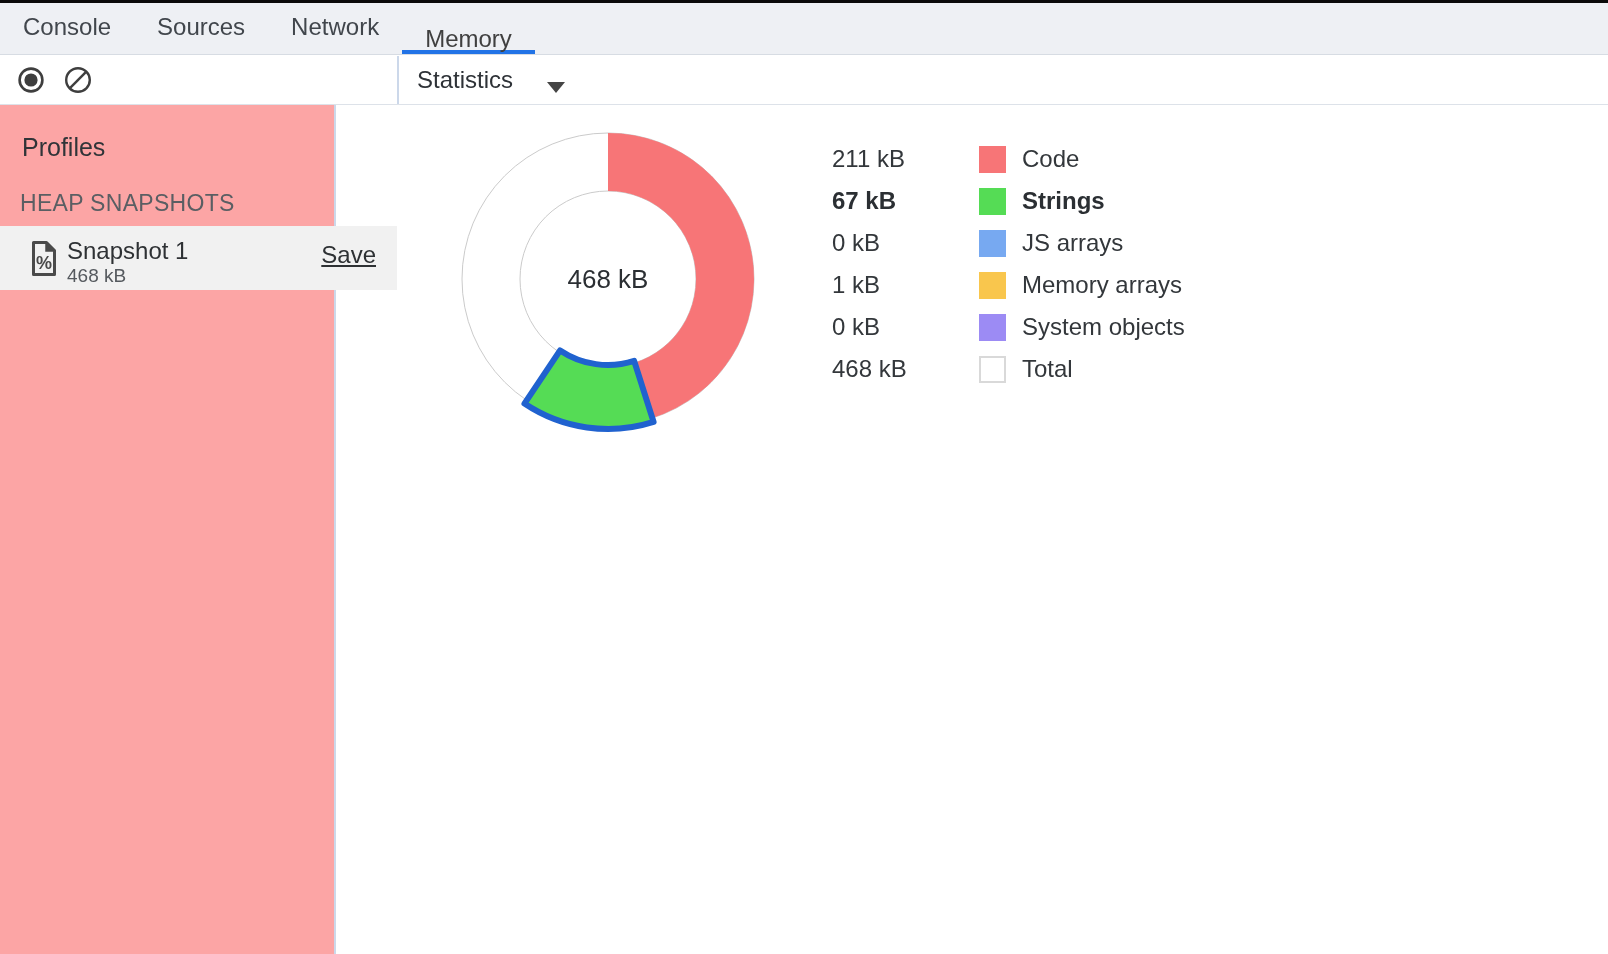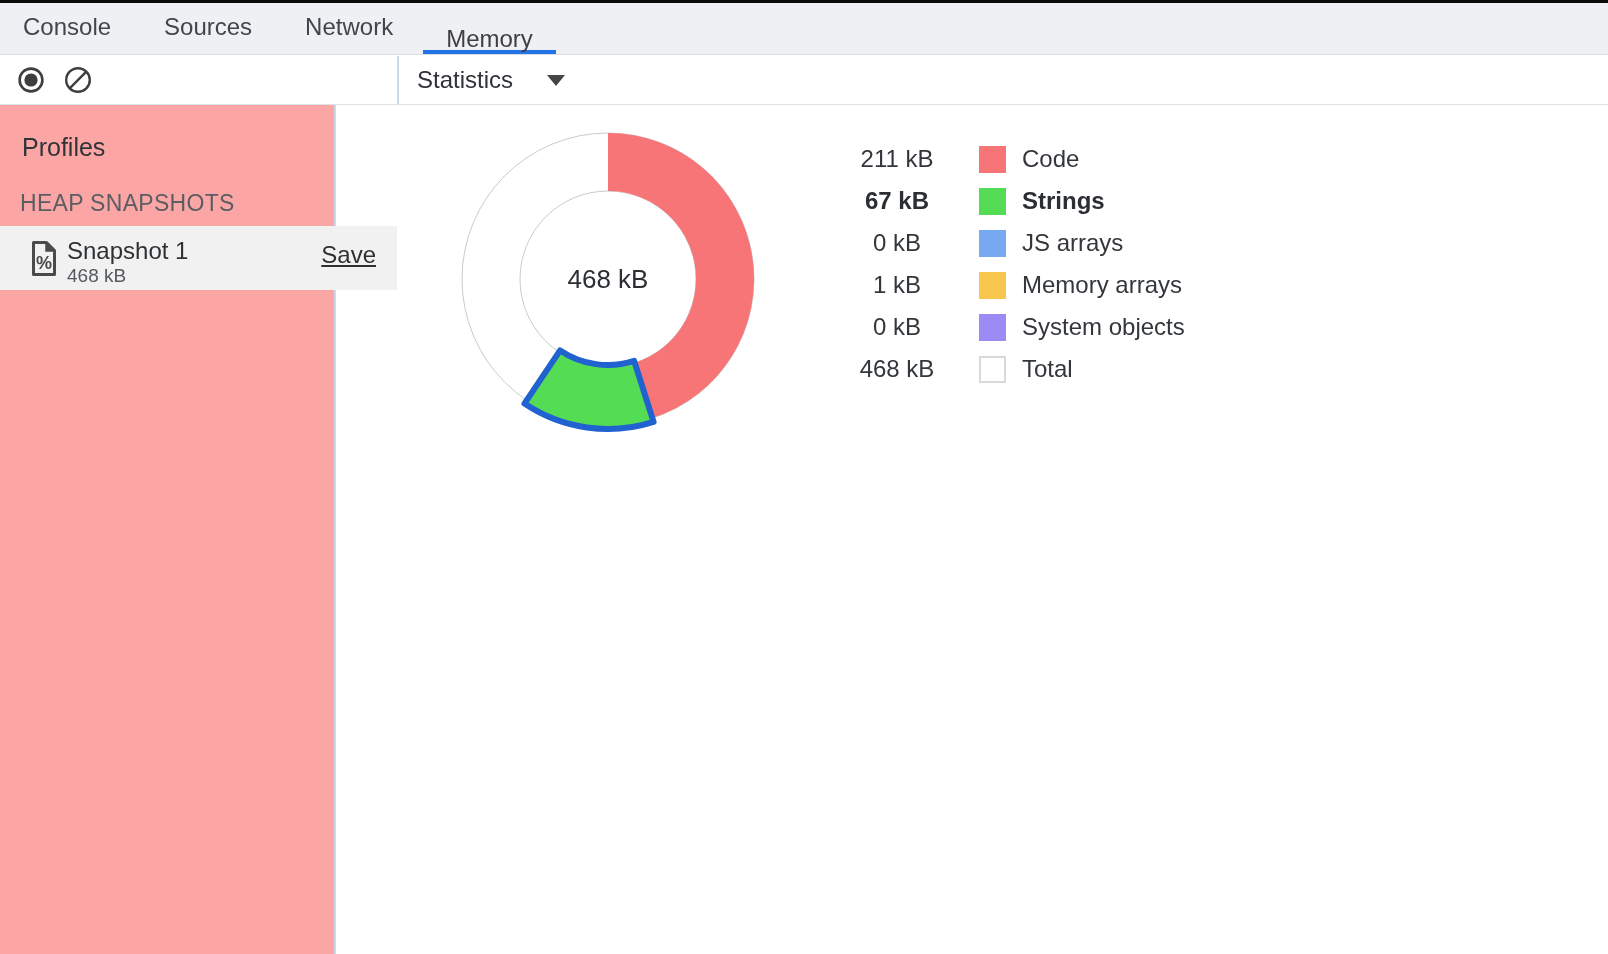--- a/index.html
+++ b/index.html
@@ -20,21 +20,20 @@
   }
 
   
   .tabbar {
     position: absolute; left: 0; top: 3px;
     width: 100%; height: 52px;
     background: #eef0f4;
     border-bottom: 1px solid #d7dce3;
     display: flex;
     align-items: stretch;
-    gap: 7px;
   }
   .tab {
     padding: 0 23px;
     display: flex; align-items: center;
     font-size: 24px;
     color: #41464c;
     border-bottom: 4px solid transparent;
     cursor: default;
     white-space: nowrap;
   }
@@ -64,21 +63,21 @@
     padding: 0; border: none; background: transparent;
     display: flex; align-items: center; justify-content: center;
     cursor: pointer;
   }
   .toolbar-right {
     flex: 1;
     display: flex; align-items: center;
     padding-left: 18px;
   }
   .stat-select {
-    display: flex; align-items: center;
+    display: flex; align-items: flex-end;
     font-size: 24px;
     color: #2e3237;
     cursor: pointer;
   }
   .stat-caret { margin-left: 32px; display: flex; align-items: center; }
 
   
   .sidebar {
     position: absolute; left: 0; top: 105px;
     width: 336px; height: 849px;
@@ -124,21 +123,21 @@
     position: absolute; left: 832px; top: 145px;
   }
   .legend-row {
     display: flex; align-items: center;
     height: 28px;
     margin-bottom: 14px;
     cursor: default;
   }
   .legend-value {
     width: 130px;
-    text-align: center;
+    text-align: left;
     font-size: 24px;
     color: #33373b;
     white-space: nowrap;
   }
   .legend-swatch {
     width: 27px; height: 27px;
     margin-left: 17px;
     flex: 0 0 auto;
   }
   .legend-swatch.total {

